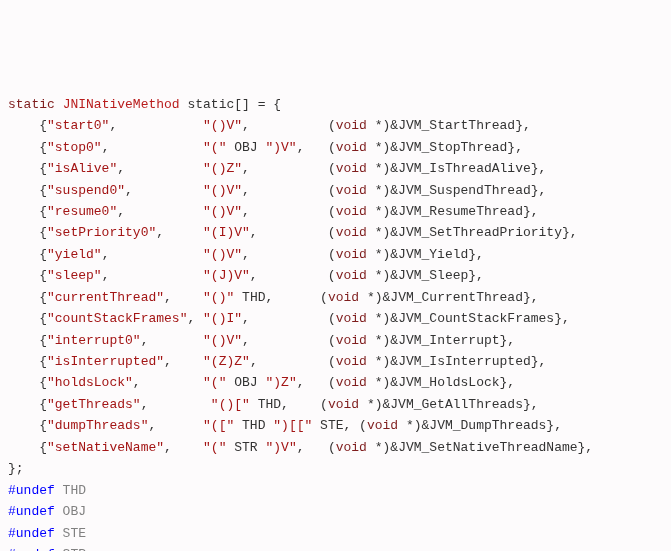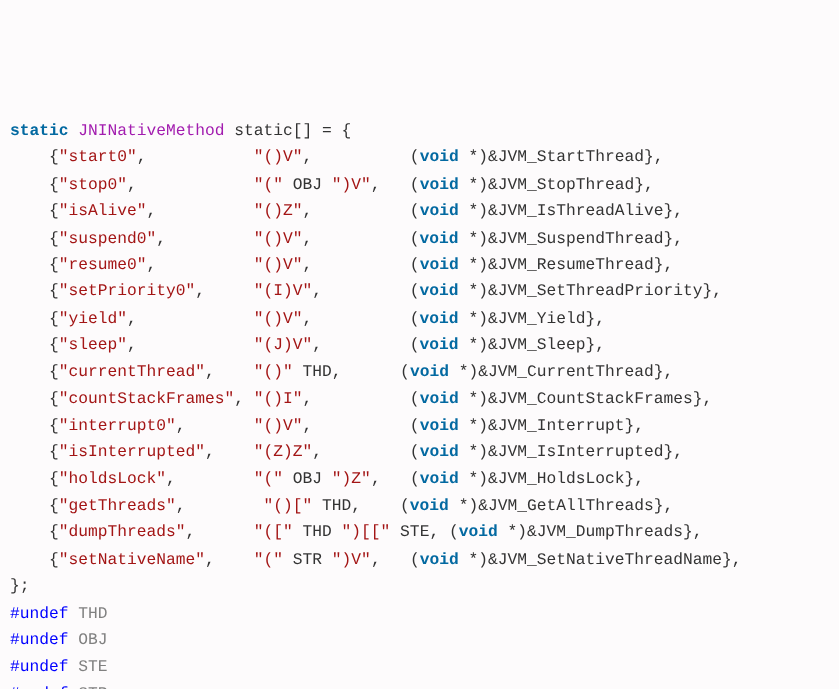--- a/index.html
+++ b/index.html
@@ -8,22 +8,22 @@
       font-family: Consolas, 'Courier New', monospace;
       font-size: 13px;
       line-height: 1.65;
       background: #fdfbfc;
       color: #333;
       white-space: pre;
       position: relative;
       width: 671px;
       box-sizing: border-box;
     }
-    .kw-blue { color: #0369a1; font-weight: bold; }
-    .kw-cyan { color: #a21caf; }
+    .kw-blue { color: #7f1d1d; }
+    .kw-cyan { color: #b91c1c; }
     .str { color: #a31515; }
     .preproc { color: #808080; }
     .preproc-kw { color: #0000ff; }
   </style>
 </head>
 <body>
 
 
 
 <div><span class="kw-blue">static</span> <span class="kw-cyan">JNINativeMethod</span><span> static[] = {</span>

